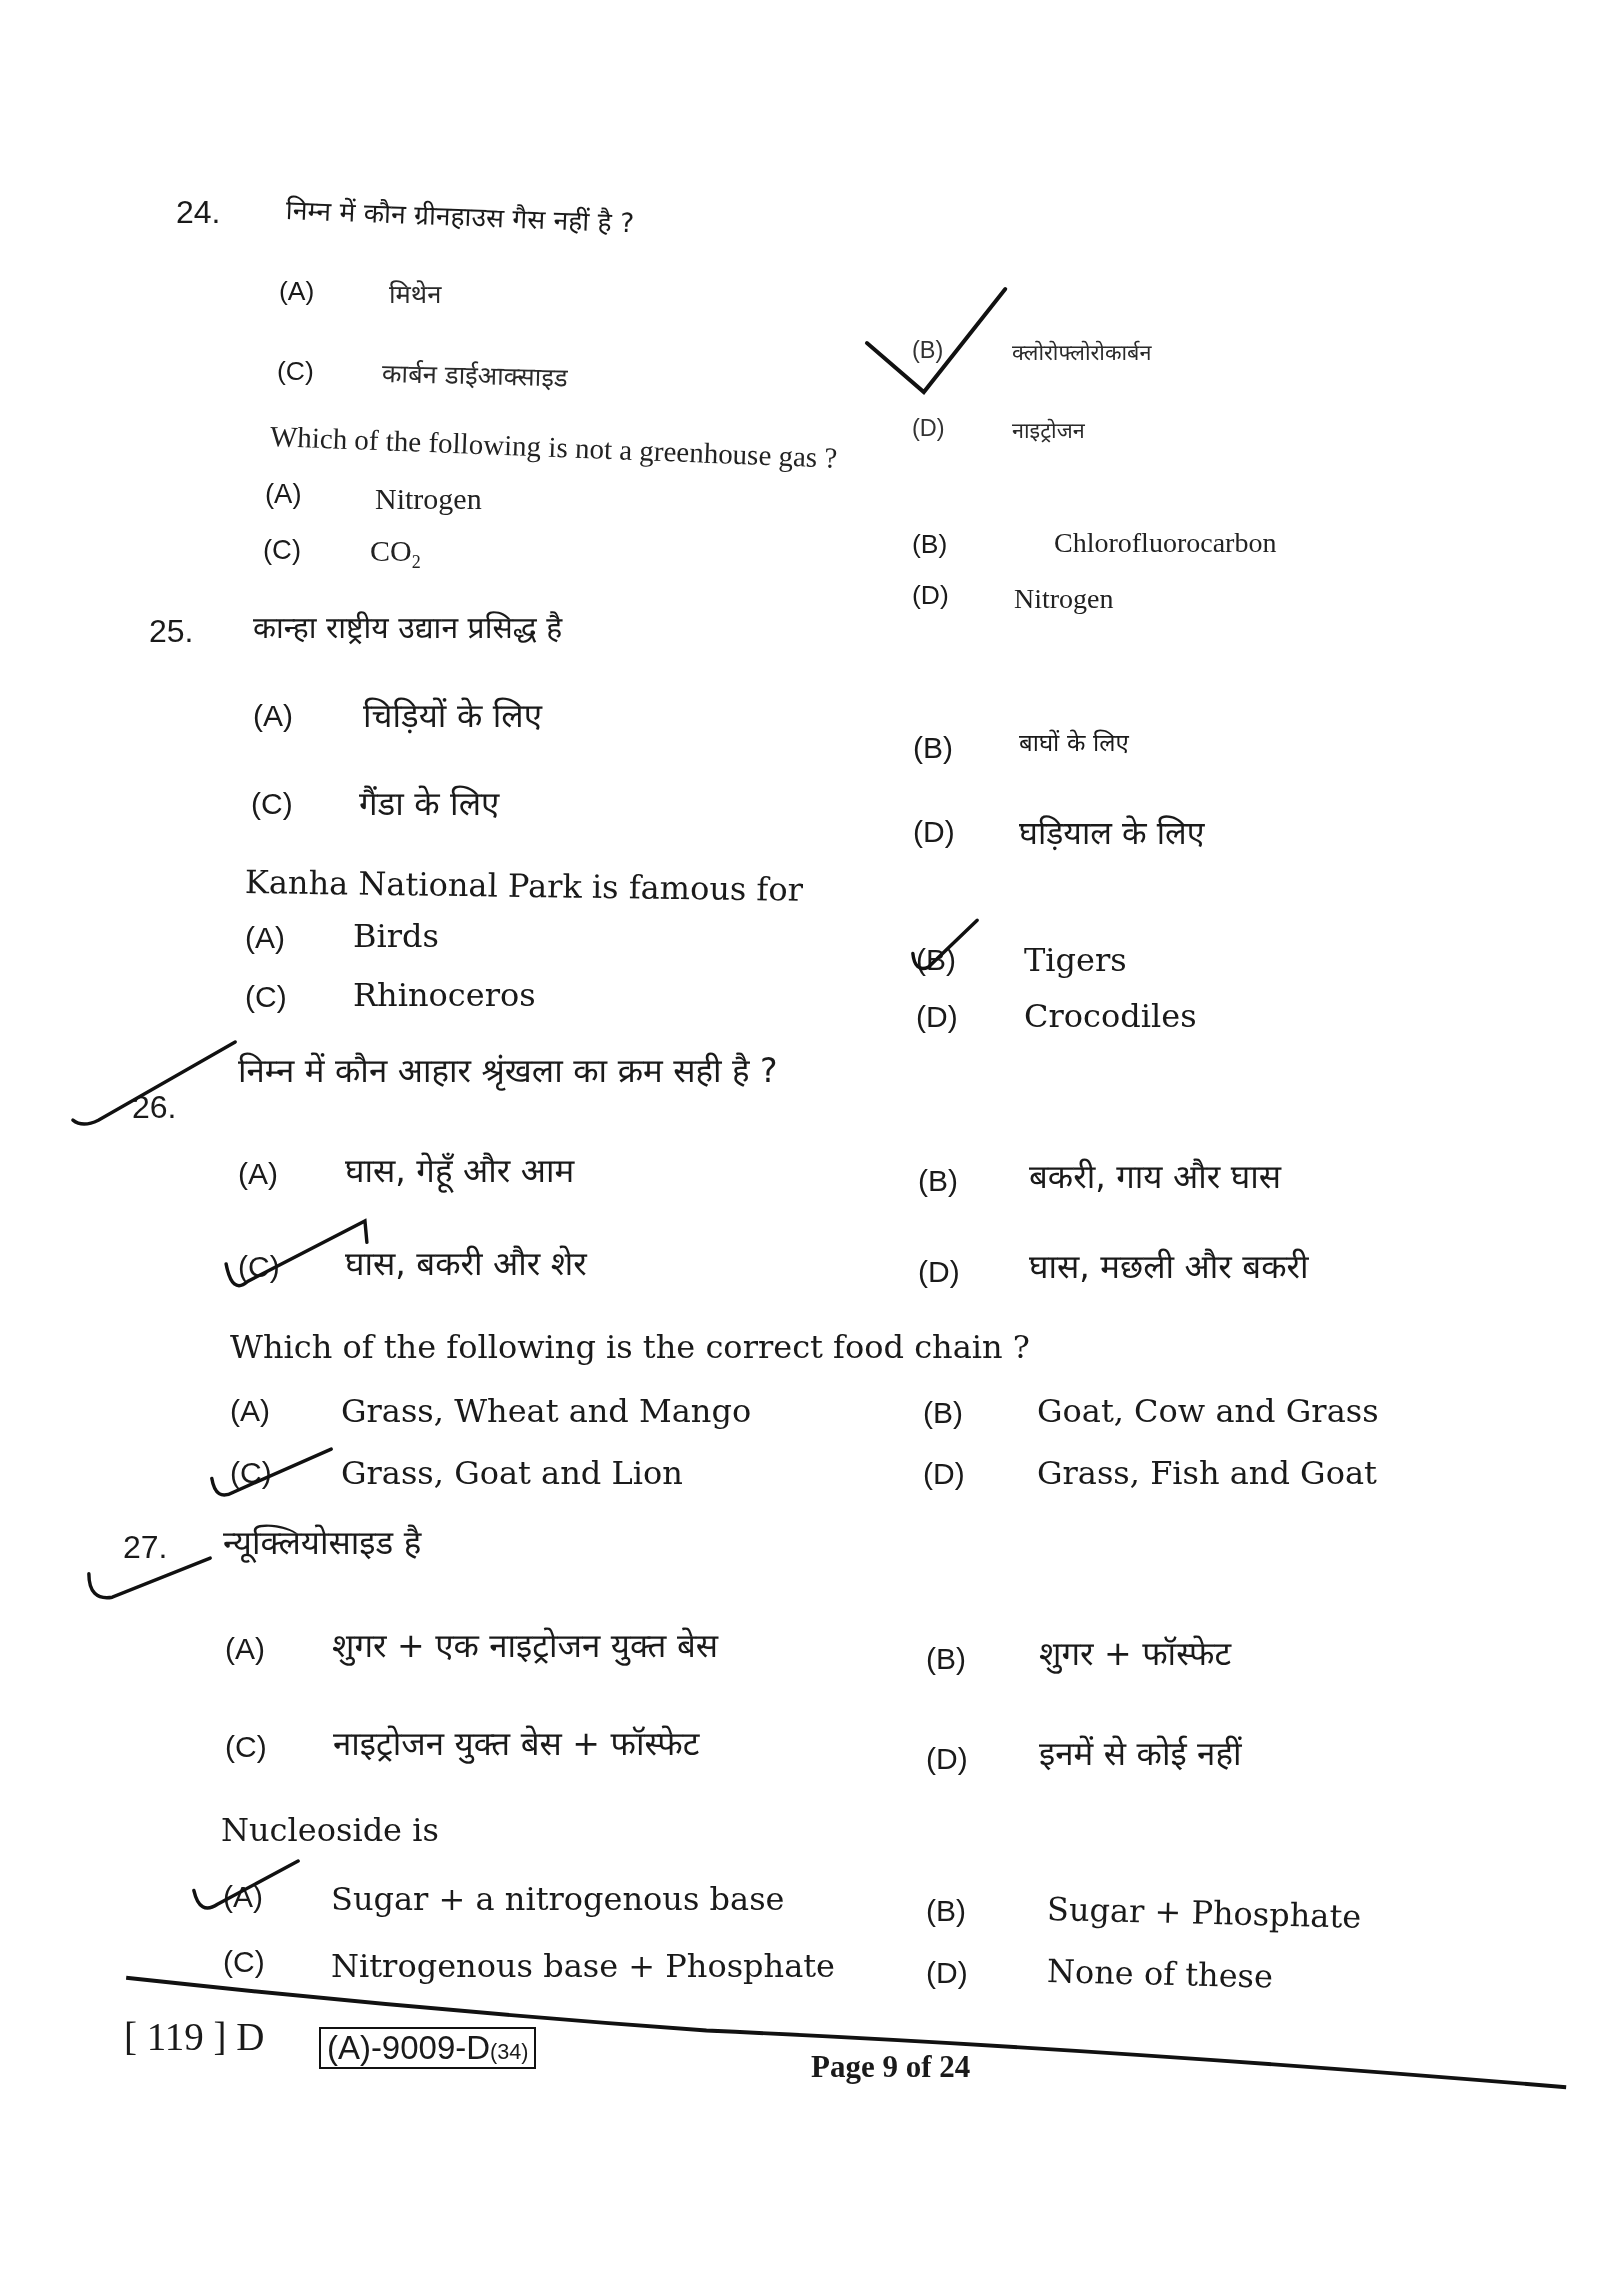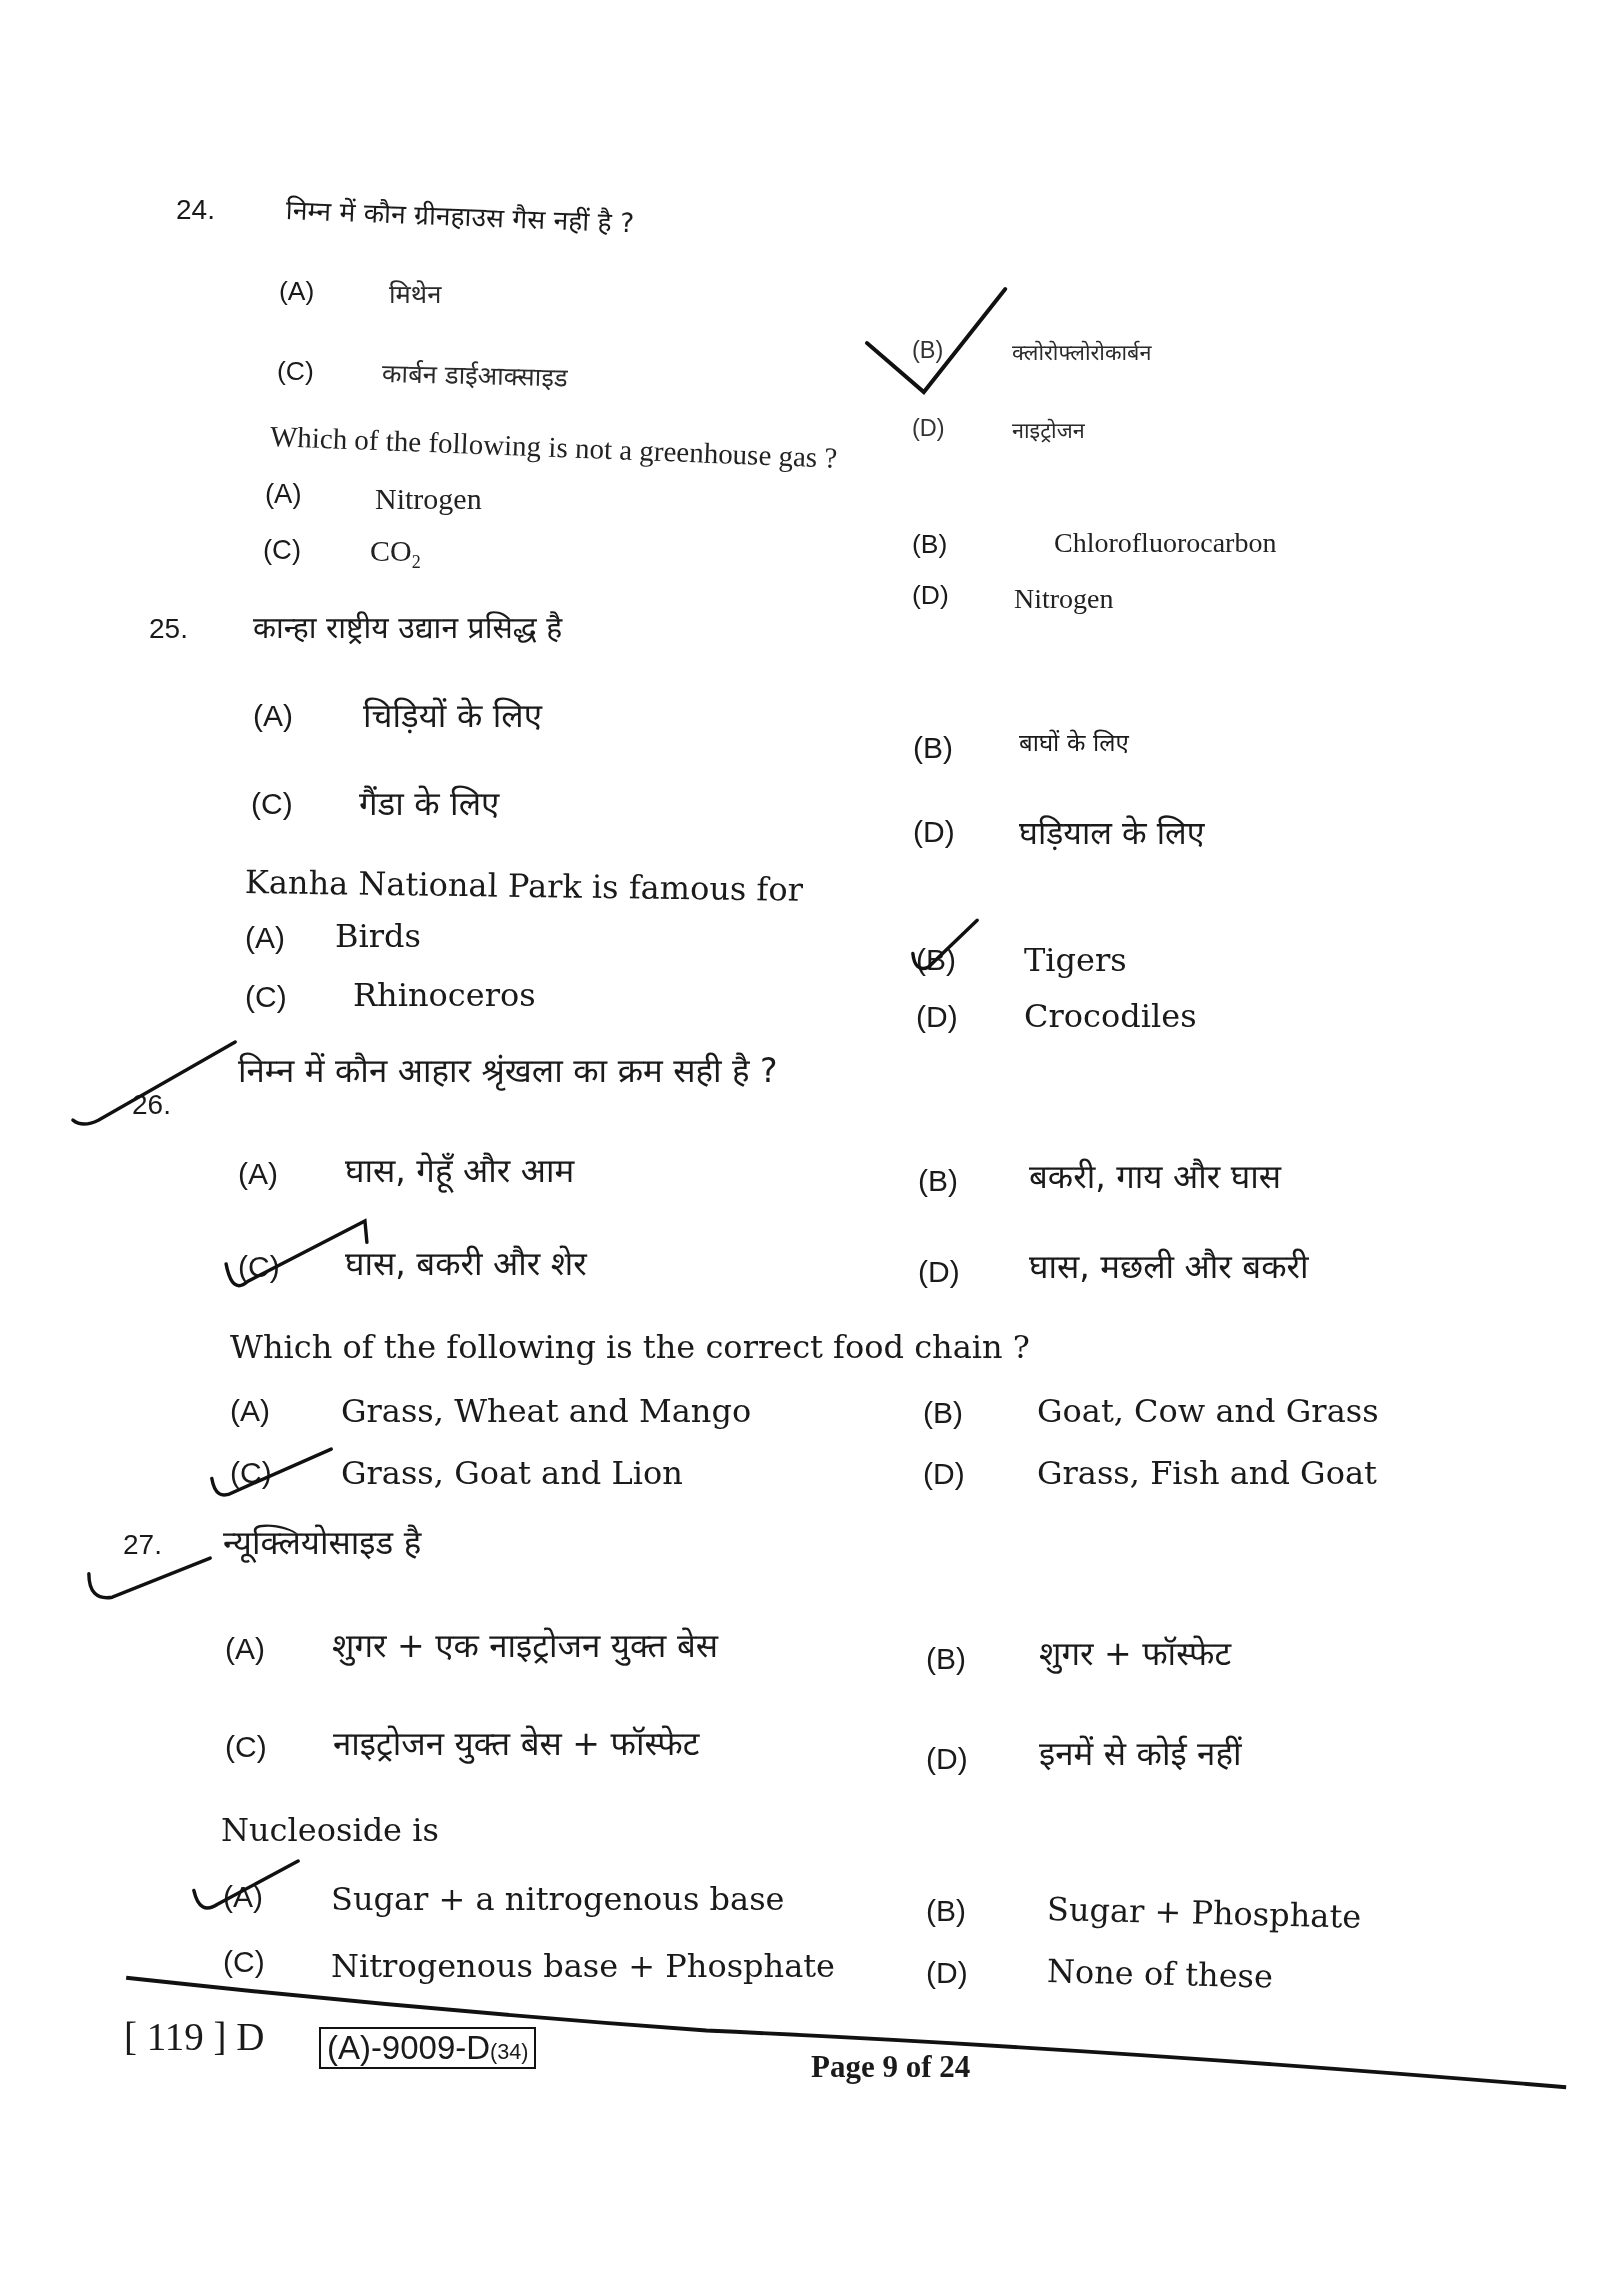--- a/index.html
+++ b/index.html
@@ -1,19 +1,19 @@
 <!DOCTYPE html>
 <html><head>
 <meta charset="utf-8">
 <style>
   html, body { margin:0; padding:0; background:#ffffff; }
   body { width:1621px; height:2293px; position:relative; overflow:hidden;
          font-family:"DejaVu Serif","Liberation Serif",serif; color:#1a1a1a; }
   .abs { position:absolute; white-space:nowrap; }
-  .qnum { font-family:"Liberation Sans","DejaVu Sans",sans-serif; font-size:28px; }
+  .qnum { font-family:"Liberation Sans","DejaVu Sans",sans-serif; font-size:32px; }
   .hi { font-family:"DejaVu Sans","Liberation Sans",sans-serif; font-size:33px; }
   .hi-sm { font-family:"DejaVu Sans","Liberation Sans",sans-serif; font-size:25.5px; color:#2a2a2a; }
   .en { font-family:"DejaVu Serif","Liberation Serif",serif; font-size:32px; }
   .en-old { font-family:"Liberation Serif","DejaVu Serif",serif; font-size:30px; color:#222; }
   .lbl { font-family:"Liberation Sans","DejaVu Sans",sans-serif; font-size:30px; }
   .tilt1 { transform:rotate(2.2deg); transform-origin:left center; }
   .tilt2 { transform:rotate(1.4deg); transform-origin:left center; }
   .tilt3 { transform:rotate(0.8deg); transform-origin:left center; }
   .mark { position:absolute; pointer-events:none; }
   .footer-code { border:2px solid #111; padding:0 5.9px; font-family:"Liberation Sans","DejaVu Sans",sans-serif; font-size:33px; }
@@ -72,21 +72,21 @@
 
   <div class="abs lbl" style="left:913px;top:731px;">(B)</div>
   <div class="abs hi" style="left:1019px;top:725px;font-size:24px;">बाघों के लिए</div>
 
   <div class="abs lbl" style="left:913px;top:815px;">(D)</div>
   <div class="abs hi" style="left:1019px;top:810px;font-size:32px;">घड़ियाल के लिए</div>
 
   <div class="abs en tilt3" style="left:245px;top:863px;">Kanha National Park is famous for</div>
 
   <div class="abs lbl" style="left:245px;top:921px;">(A)</div>
-  <div class="abs en" style="left:335px;top:917px;text-align:center;">Birds</div>
+  <div class="abs en" style="left:353px;top:917px;text-align:center;">Birds</div>
 
   <div class="abs lbl" style="left:245px;top:980px;">(C)</div>
   <div class="abs en" style="left:353px;top:976px;">Rhinoceros</div>
 
   <div class="abs lbl" style="left:916px;top:943px;">(B)</div>
   <div class="abs en" style="left:1024px;top:941px;">Tigers</div>
 
   <div class="abs lbl" style="left:916px;top:1000px;">(D)</div>
   <div class="abs en" style="left:1024px;top:997px;">Crocodiles</div>
 

